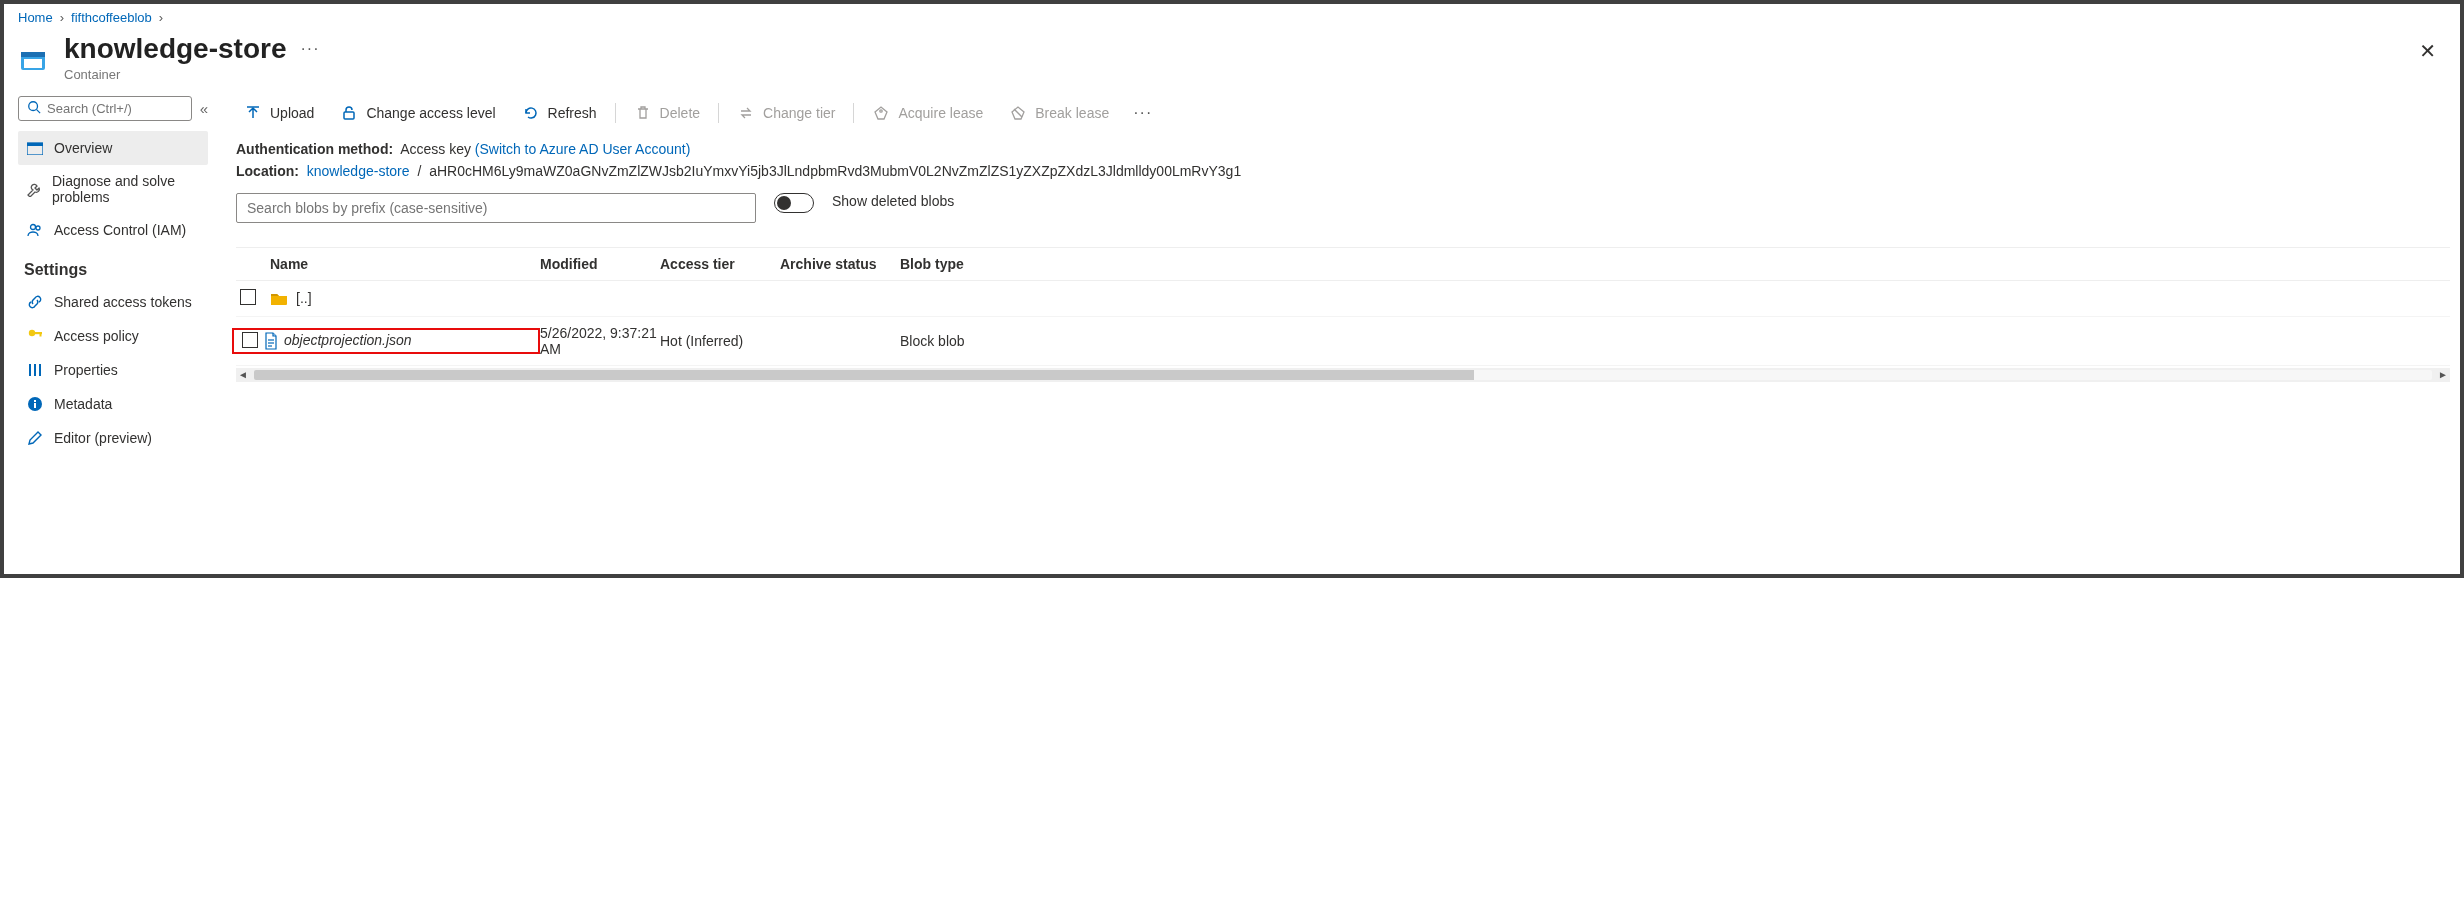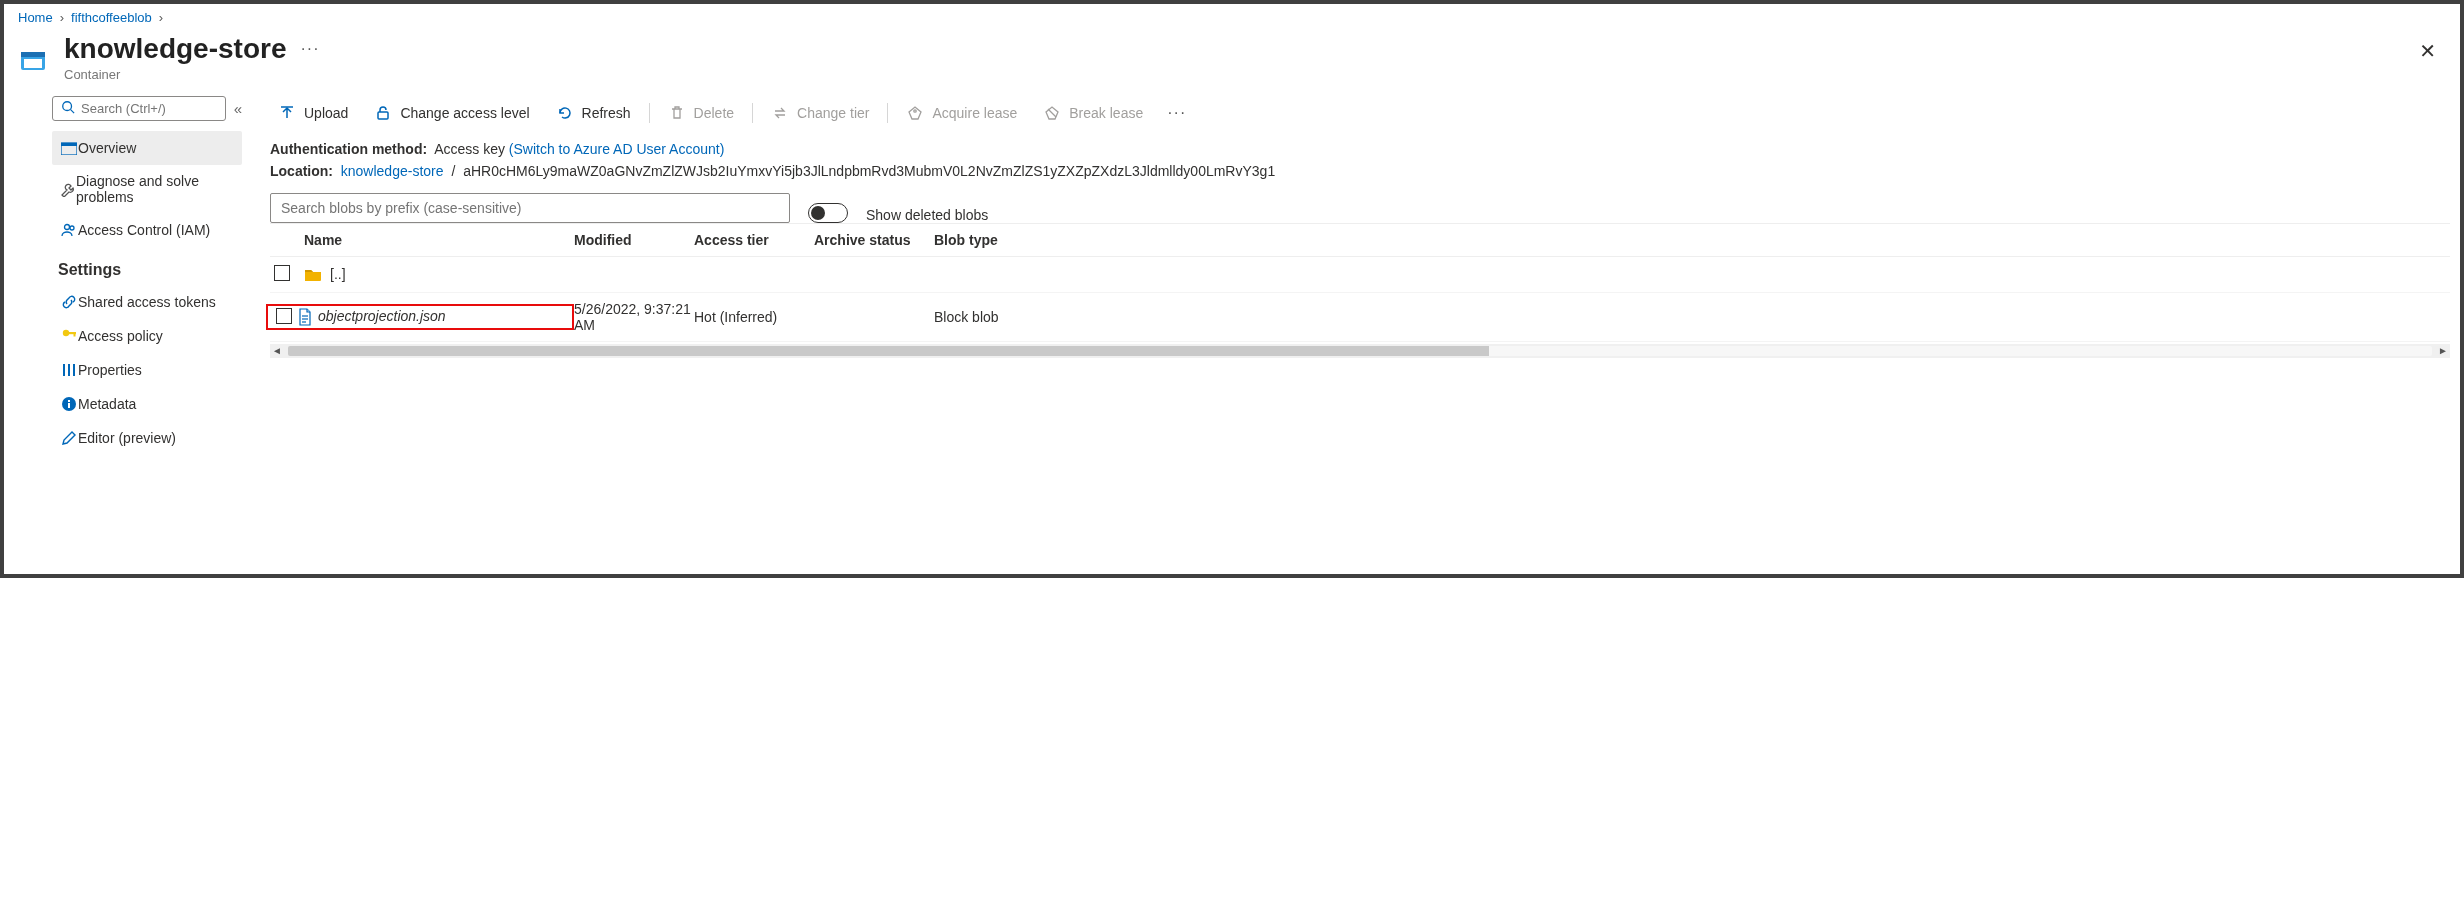--- a/index.html
+++ b/index.html
@@ -16,47 +16,47 @@
     .header-left { display:flex; align-items:center; gap:12px; }
     .container-icon { width:34px; height:28px; display:flex; align-items:center; justify-content:center; margin-top:4px; }
     .title-block { display:flex; flex-direction:column; }
     .title-row { display:flex; align-items:center; gap:14px; }
     .title { font-size:28px; font-weight:600; color:#222; }
     .subtitle { font-size:13px; color:#777; margin-top:2px; }
     .more-h { color:#555; font-size:16px; letter-spacing:1px; }
     .close-x { color:#323130; font-size:20px; cursor:pointer; padding:6px 6px; }
 
     
-    .body { display:flex; flex:1;padding-left:34px; }
+    .body { display:flex; flex:1; }
     .sidebar { width:212px; padding:0 8px 8px 14px; border-right:none; }
     .search-row { display:flex; align-items:center; gap:8px; margin-bottom:10px; }
     .search-box { flex:1; display:flex; align-items:center; border:1px solid #8a8886; border-radius:3px; padding:3px 8px; background:#fff; }
     .search-box input { border:none; outline:none; font-size:13px; width:100%; }
     .collapse-btn { color:#666; font-size:15px; cursor:pointer; }
 
-    .nav-item { display:flex; align-items:center; padding:8px 8px; border-radius:2px; cursor:pointer; font-size:14px; }
+    .nav-item { display:flex; align-items:center; gap:10px; padding:8px 8px; border-radius:2px; cursor:pointer; font-size:14px; }
     .nav-item.active { background:#ededed; }
     .nav-icon { width:18px; height:18px; display:flex; align-items:center; justify-content:center; font-size:15px; }
     .section-label { font-size:16px; font-weight:600; color:#323130; margin:14px 0 6px 6px; }
 
     
     .main { flex:1; padding:0 10px 8px 20px; display:flex; flex-direction:column; }
 
     .toolbar { display:flex; align-items:center; gap:10px; padding:4px 0 12px; flex-wrap:wrap; }
     .tool-btn { display:flex; align-items:center; gap:8px; padding:4px 8px; border:none; background:transparent; font-size:14px; cursor:pointer; color:#323130; }
     .tool-btn .ico { color:#0067b8; width:18px; height:18px; display:flex; align-items:center; justify-content:center; }
     .tool-btn.disabled { color:#a19f9d; cursor:default; }
     .tool-btn.disabled .ico { color:#a19f9d; }
     .tb-sep { width:1px; height:20px; background:#d6d6d6; }
 
     .info-lines { font-size:14px; line-height:1.6; }
     .info-lines b { font-weight:600; }
     .link { color:#0067b8; text-decoration:none; }
 
-    .filter-row { display:flex; align-items:flex-end; gap:18px; margin:10px 0 0; }
+    .filter-row { display:flex; align-items:flex-start; gap:18px; margin:10px 0 24px; }
     .prefix-search { flex: 0 0 auto; width:520px; max-width:52%; border:1px solid #8a8886; border-radius:2px; padding:6px 10px; font-size:14px; color:#666; }
     .prefix-search input { border:none; outline:none; width:100%; font-size:14px; }
     .toggle { width:40px; height:20px; border:1px solid #323130; border-radius:10px; position:relative; cursor:pointer; }
     .toggle .knob { position:absolute; left:2px; top:2px; width:14px; height:14px; background:#323130; border-radius:50%; }
     .toggle-label { font-size:14px; }
 
     .addfilter-btn { display:inline-flex; align-items:center; gap:8px; background:#eaf2fb; border:none; border-radius:3px; padding:6px 12px; font-size:13px; color:#323130; cursor:pointer; margin:6px 0 12px; }
     .addfilter-btn .ico { color:#0067b8; }
 
     

